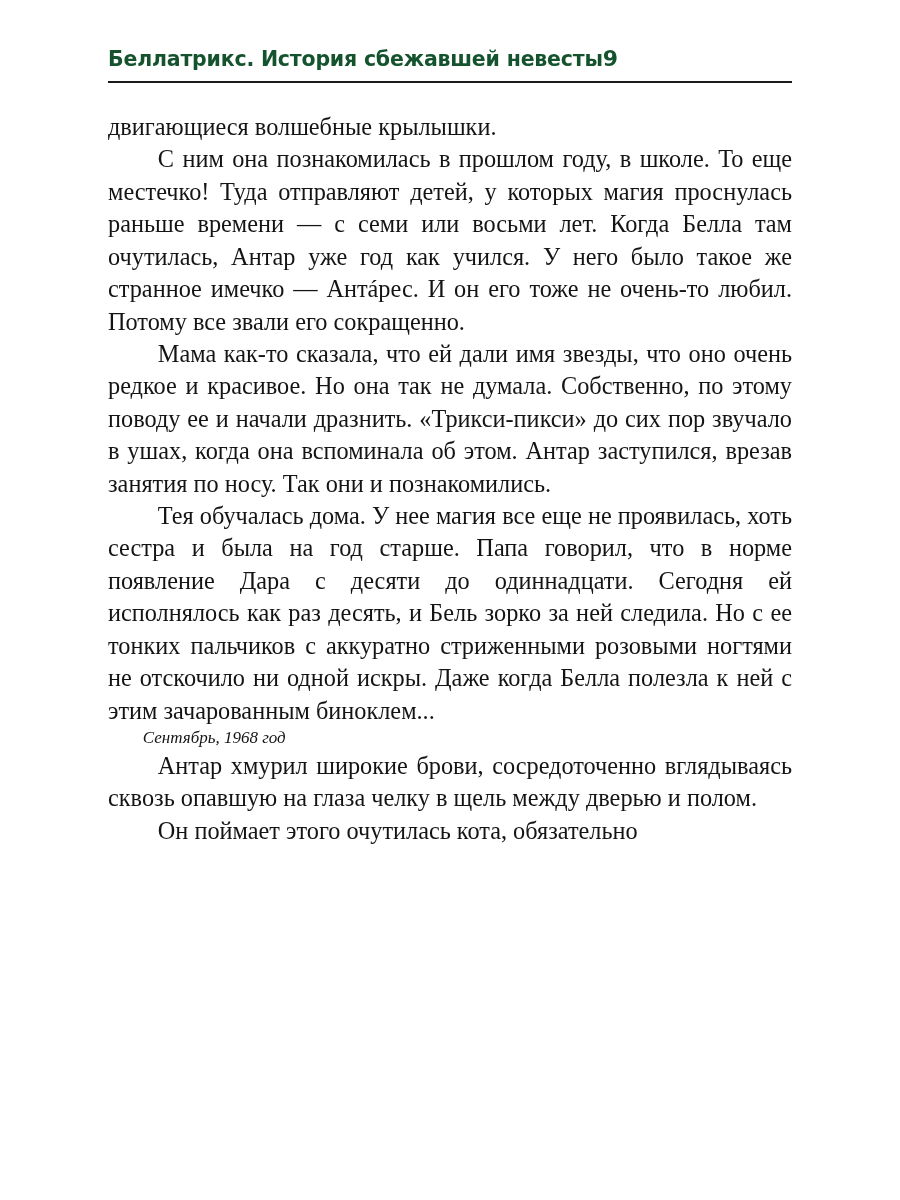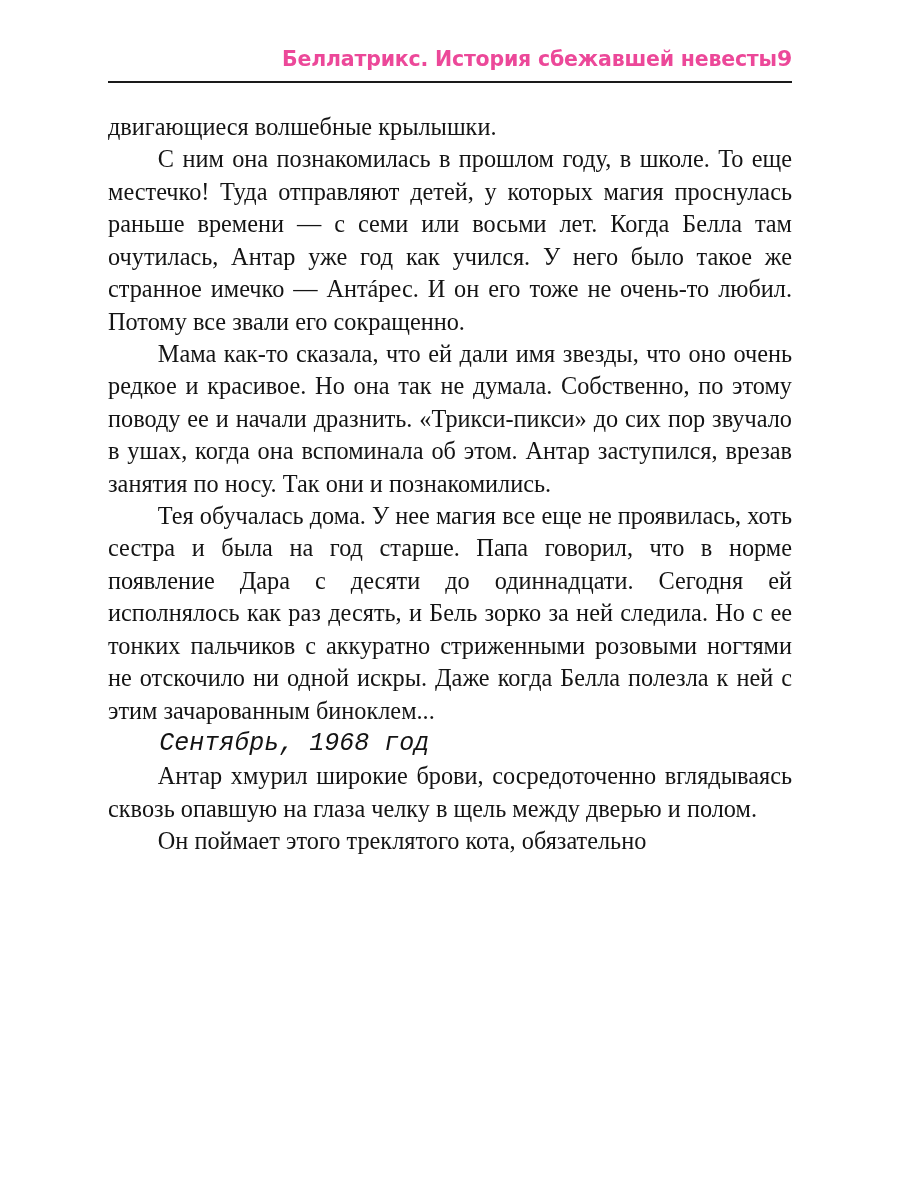--- a/index.html
+++ b/index.html
@@ -17,26 +17,26 @@
   .page {
     position: relative;
     width: 900px;
     height: 1200px;
     box-sizing: border-box;
     padding: 46px 108px 0 108px;
   }
   .running-head {
     display: flex;
     align-items: baseline;
-    justify-content: flex-end;
+    justify-content: flex-start;
     font-family: "DejaVu Sans", sans-serif;
     font-size: 20.5px;
     font-weight: 700;
     letter-spacing: -0.2px;
-    color: #ec4899;
+    color: #14532d;
     padding-bottom: 10px;
   }
   .running-head .title {
     white-space: nowrap;
   }
   .running-head .folio {
     font-size: 22px;
     font-weight: 700;
   }
   .rule {
@@ -54,25 +54,24 @@
   .body-text p {
     margin: 0;
     text-indent: 2.05em;
   }
   .body-text p.no-indent {
     text-indent: 0;
     margin-top: 28px;
   }
   .date-line {
     margin: 30px 0 26px 0;
-    font-size: 25px;
+    font-size: 17px;
     font-style: italic;
     text-indent: 2.3em;
     text-align: left;
-    font-family: Liberation Mono, monospace;
   }
 </style>
 </head>
 <body>
 
 <div class="page">
 
   <div class="running-head">
     <span class="title">Беллатрикс. История сбежавшей невесты</span>
     <span class="folio">9</span>
@@ -81,16 +80,16 @@
 
   <div class="body-text">
     <p class="no-indent">двигающиеся волшебные крылышки.</p>
     <p>С ним она познакомилась в прошлом году, в школе. То еще местечко! Туда отправляют детей, у которых магия проснулась раньше времени — с семи или восьми лет. Когда Белла там очутилась, Антар уже год как учился. У него было такое же странное имечко — Антáрес. И он его тоже не очень-то любил. Потому все звали его сокращенно.</p>
     <p>Мама как-то сказала, что ей дали имя звезды, что оно очень редкое и красивое. Но она так не думала. Собственно, по этому поводу ее и начали дразнить. «Трикси-пикси» до сих пор звучало в ушах, когда она вспоминала об этом. Антар заступился, врезав занятия по носу. Так они и познакомились.</p>
     <p>Тея обучалась дома. У нее магия все еще не проявилась, хоть сестра и была на год старше. Папа говорил, что в норме появление Дара с десяти до одиннадцати. Сегодня ей исполнялось как раз десять, и Бель зорко за ней следила. Но с ее тонких пальчиков с аккуратно стриженными розовыми ногтями не отскочило ни одной искры. Даже когда Белла полезла к ней с этим зачарованным биноклем...</p>
 
     <p class="date-line">Сентябрь, 1968 год</p>
 
     <p>Антар хмурил широкие брови, сосредоточенно вглядываясь сквозь опавшую на глаза челку в щель между дверью и полом.</p>
-    <p>Он поймает этого треклятого кота, обязательно</p>
+    <p>Он поймает этого очутилась кота, обязательно</p>
   </div>
 
 </div>
 
 </body></html>

